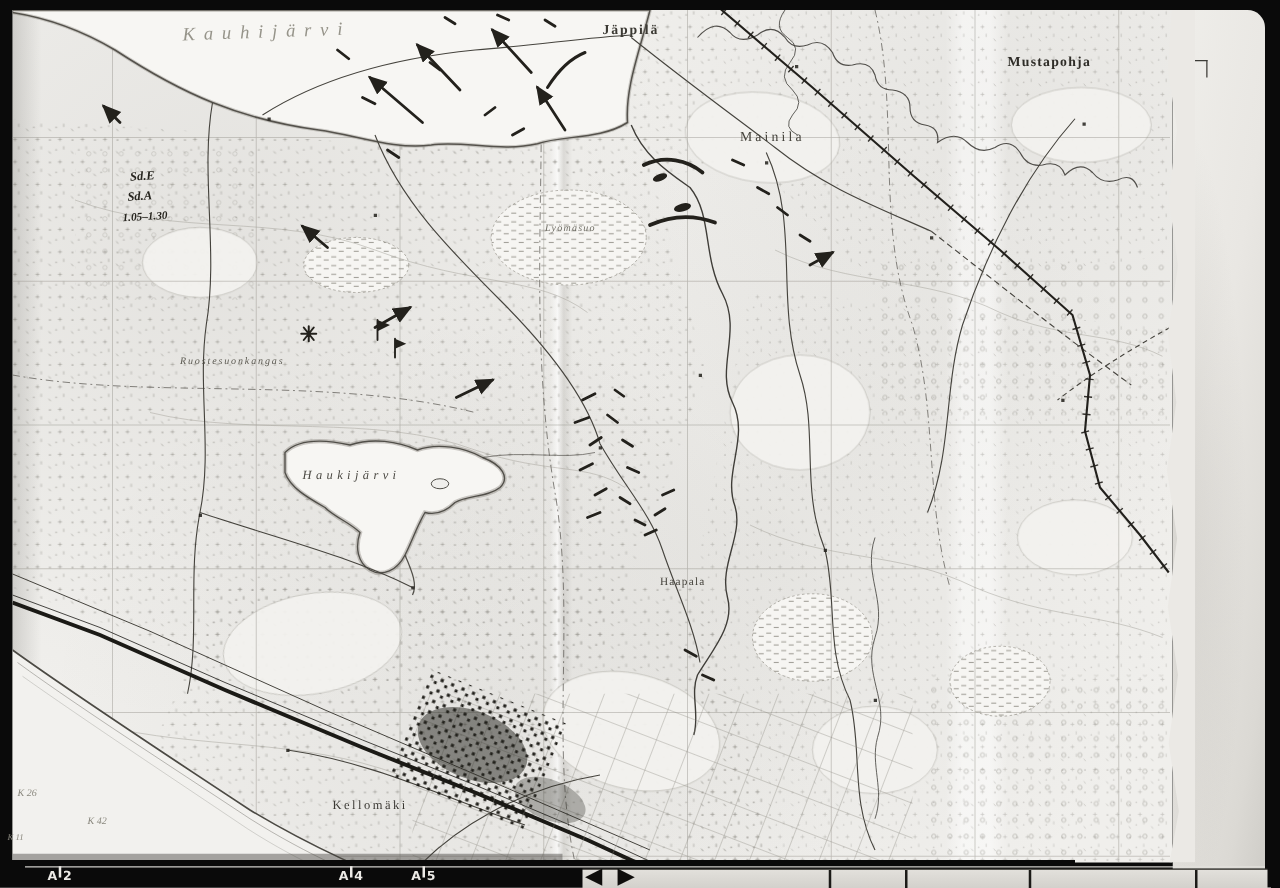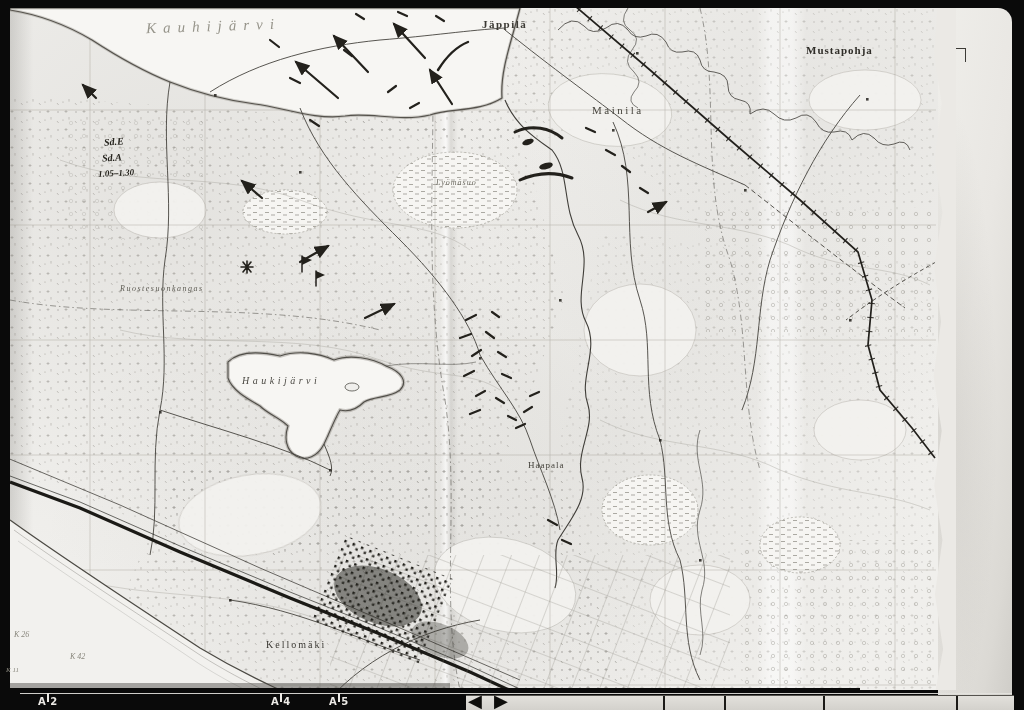--- a/index.html
+++ b/index.html
@@ -254,21 +254,21 @@
   </g>
 </svg>
 
 <div class="lbl pencil" style="left:146px;top:18px;font-size:15px;letter-spacing:7px;transform:rotate(-2deg);">Kauhijärvi</div>
 <div class="lbl" style="left:482px;top:18px;font-size:11px;letter-spacing:1.5px;font-weight:600;color:#3c3a34;text-align:right;">Jäppilä</div>
 <div class="lbl" style="left:592px;top:104px;font-size:11px;letter-spacing:2.5px;">Mainila</div>
 <div class="lbl" style="left:806px;top:44px;font-size:11px;letter-spacing:1px;font-weight:bold;color:#2f2d28;">Mustapohja</div>
 <div class="lbl ital" style="left:242px;top:375px;font-size:10px;letter-spacing:3.5px;color:#4a4842;">Haukijärvi</div>
 <div class="lbl" style="left:528px;top:460px;font-size:9px;letter-spacing:1px;">Haapala</div>
 <div class="lbl" style="left:266px;top:639px;font-size:10px;letter-spacing:2px;color:#3a3833;">Kellomäki</div>
-<div class="lbl ital" style="left:120px;top:284px;font-size:8px;letter-spacing:1.5px;color:#5c5a52;">Ruostesuonkangas</div>
+<div class="lbl ital" style="left:144px;top:284px;font-size:8px;letter-spacing:1.5px;color:#5c5a52;">Ruostesuonkangas</div>
 <div class="lbl ital" style="left:436px;top:178px;font-size:8px;letter-spacing:1px;color:#6e6c63;">Lyömäsuo</div>
 
 <div class="lbl ital" style="left:14px;top:630px;font-size:8px;color:#8a887e;">K 26</div>
 <div class="lbl ital" style="left:70px;top:652px;font-size:8px;color:#8a887e;">K 42</div>
 <div class="lbl ital" style="left:6px;top:666px;font-size:7px;color:#8a887e;">K 11</div>
 
 <div class="lbl ink" style="left:104px;top:136px;font-size:10px;transform:rotate(-4deg);">Sd.E</div>
 <div class="lbl ink" style="left:102px;top:152px;font-size:10px;transform:rotate(-3deg);">Sd.A</div>
 <div class="lbl ink" style="left:98px;top:168px;font-size:9px;transform:rotate(-3deg);">1.05–1.30</div>
 

